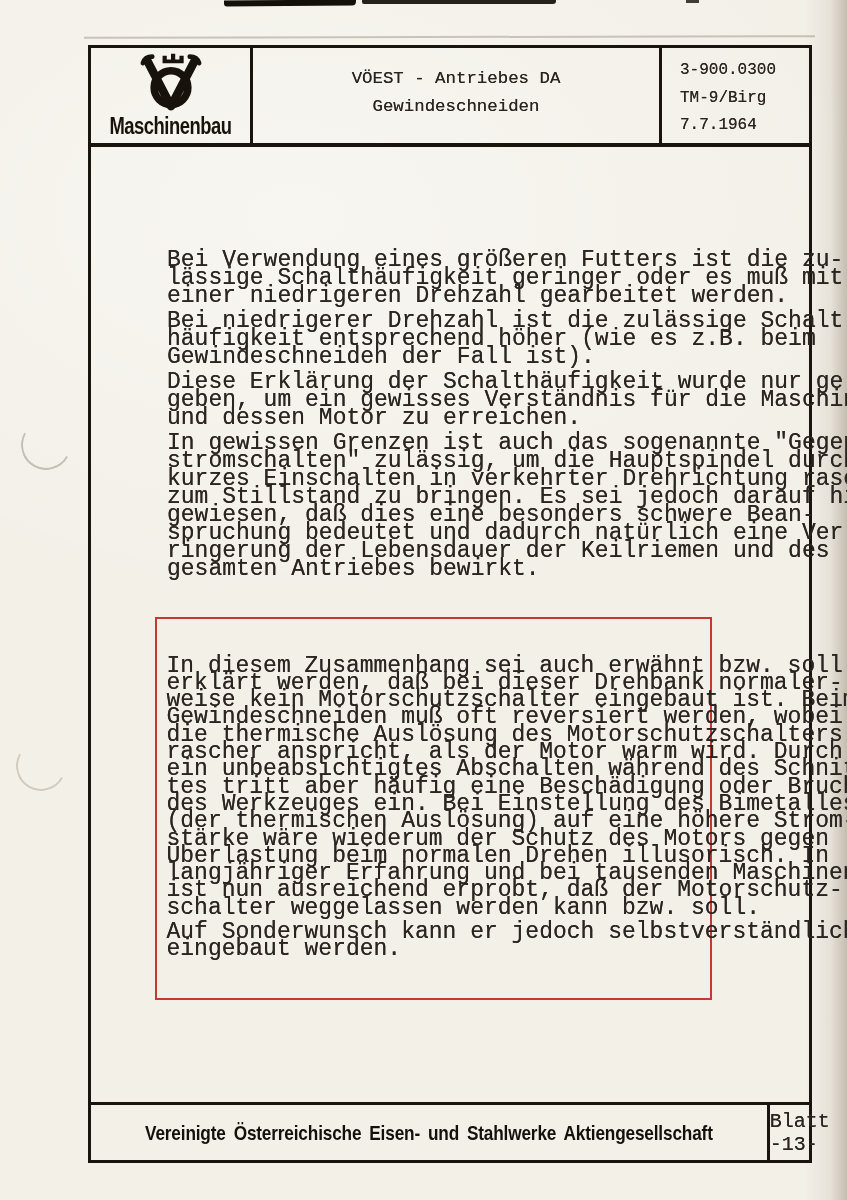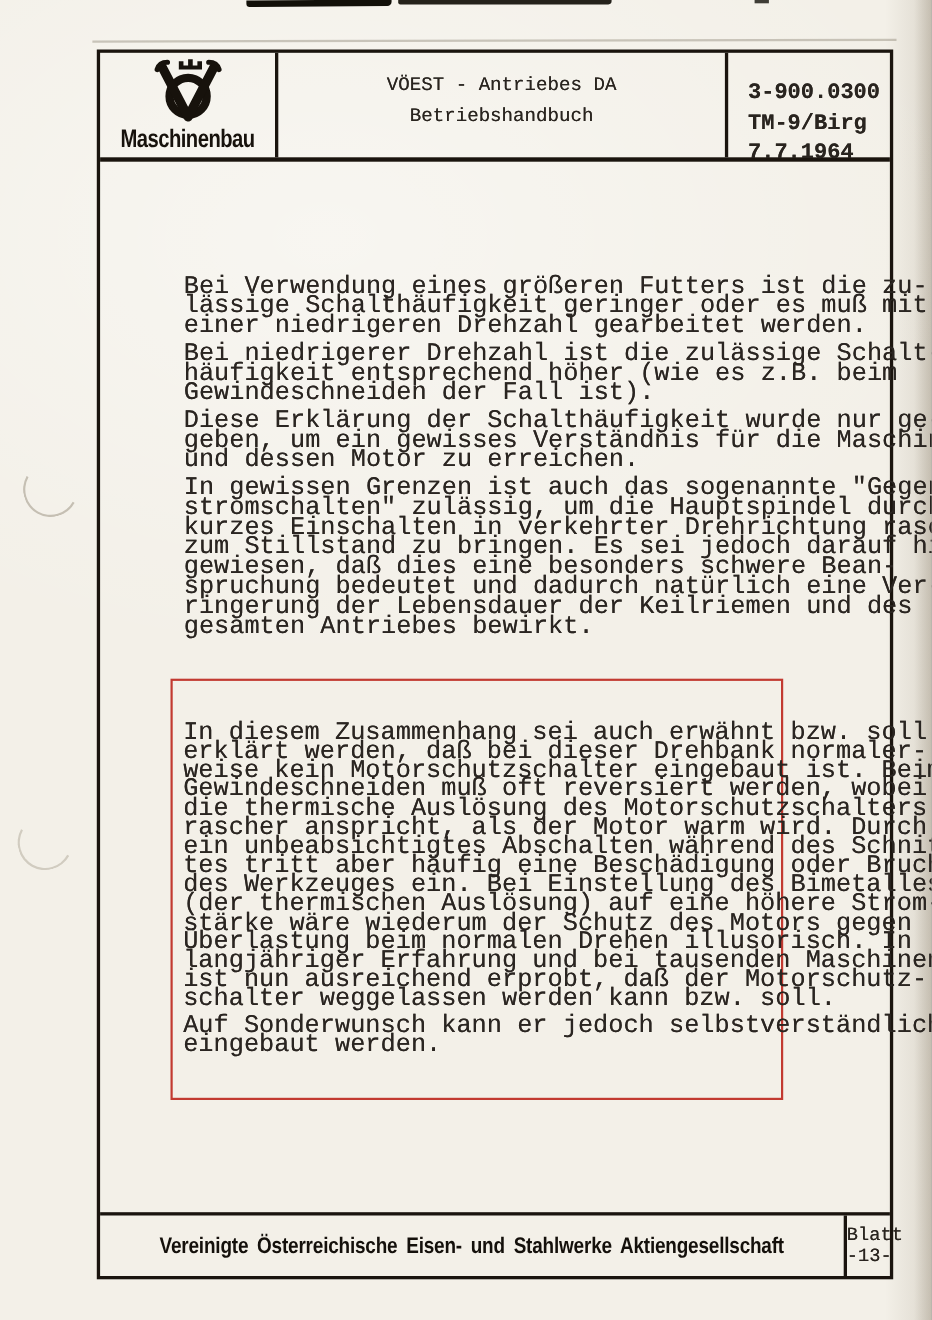--- a/index.html
+++ b/index.html
@@ -37,31 +37,31 @@
   .logo-mark { position:absolute; left:50%; top:3px; transform:translateX(-50%); }
   .brand-name { position:absolute; left:0; right:0; bottom:3px; text-align:center;
     font-family:"Liberation Sans","DejaVu Sans",sans-serif; font-weight:bold;
     font-size:23px; letter-spacing:-0.6px; color:#17120c;
     transform:scaleX(0.80); }
   .title-cell { flex:0 0 409px; border-right:3.5px solid #1a140e;
     display:flex; flex-direction:column; align-items:center; justify-content:center;
     gap:10px; padding-bottom:5px; box-sizing:border-box; }
   .tw { color:#29241f; text-shadow:0 0 0.6px rgba(41,36,31,0.85); }
   .doc-title, .doc-subtitle { font-size:17.4px; line-height:18px; }
-  .info-cell { flex:1; padding:23px 0 0 18px; box-sizing:border-box;
-    font-size:20px; line-height:27.6px;font-weight:bold; }
+  .info-cell { flex:1; padding:9px 0 0 18px; box-sizing:border-box;
+    font-size:16px; line-height:27.6px; }
   .footer-row { position:absolute; left:0; right:0; bottom:0; height:55px;
     border-top:3.5px solid #1a140e; display:flex; }
   .company-cell { flex:0 0 572px; border-right:3.5px solid #1a140e;
     display:flex; align-items:center; justify-content:center; }
   .company-name { font-family:"Liberation Sans","DejaVu Sans",sans-serif;
     font-weight:bold; font-size:20.5px; letter-spacing:-0.2px; word-spacing:4px;
     color:#14100b; transform:scaleX(0.84); white-space:nowrap; }
   .sheet-cell { flex:1; display:flex; align-items:center; 
-    font-size:17px; }
+    font-size:20px; }
 
   
   .text-col { position:absolute; left:167px; top:215px; width:552px;
     font-size:23px; line-height:18.1px; white-space:pre; color:#2a2521;
     text-shadow:0 0 0.6px rgba(42,37,33,0.8); }
   .text-col p { margin:0 0 6.5px 0; }
   .highlight-box { border:2.5px solid #c23a31; margin:-4px 7px 0 -12px;
     padding:4px 4px 5px 9.5px; line-height:17.3px; }
   .highlight-box p:last-child { margin-bottom:0; }
 </style>
@@ -86,21 +86,21 @@
           <circle cx="36" cy="39" r="18" fill="none" stroke="#17120c" stroke-width="8"></circle>
           <path d="M11 11 L36 59 L61 11" fill="none" stroke="#17120c" stroke-width="9" stroke-linecap="round" stroke-linejoin="round"></path>
           <path d="M6 13 q2 -7 10 -7" fill="none" stroke="#17120c" stroke-width="5" stroke-linecap="round"></path>
           <path d="M66 13 q-2 -7 -10 -7" fill="none" stroke="#17120c" stroke-width="5" stroke-linecap="round"></path>
           <path d="M27 13 v-8 h4.5 v4 h4.5 v-6 h4.5 v6 h4.5 v-4 h4.5 v8 z" fill="#17120c"></path>
         </svg>
         <div class="brand-name">Maschinenbau</div>
       </div>
       <div class="title-cell">
         <div class="doc-title tw">VÖEST - Antriebes DA</div>
-        <div class="doc-subtitle tw">Betriebshandbuch</div>
+        <div class="doc-subtitle tw">Gewindeschneiden</div>
       </div>
       <div class="info-cell tw">
         <div>3-900.0300</div>
         <div>TM-9/Birg</div>
         <div>7.7.1964</div>
       </div>
     </div>
 
     <div class="footer-row">
       <div class="company-cell">

